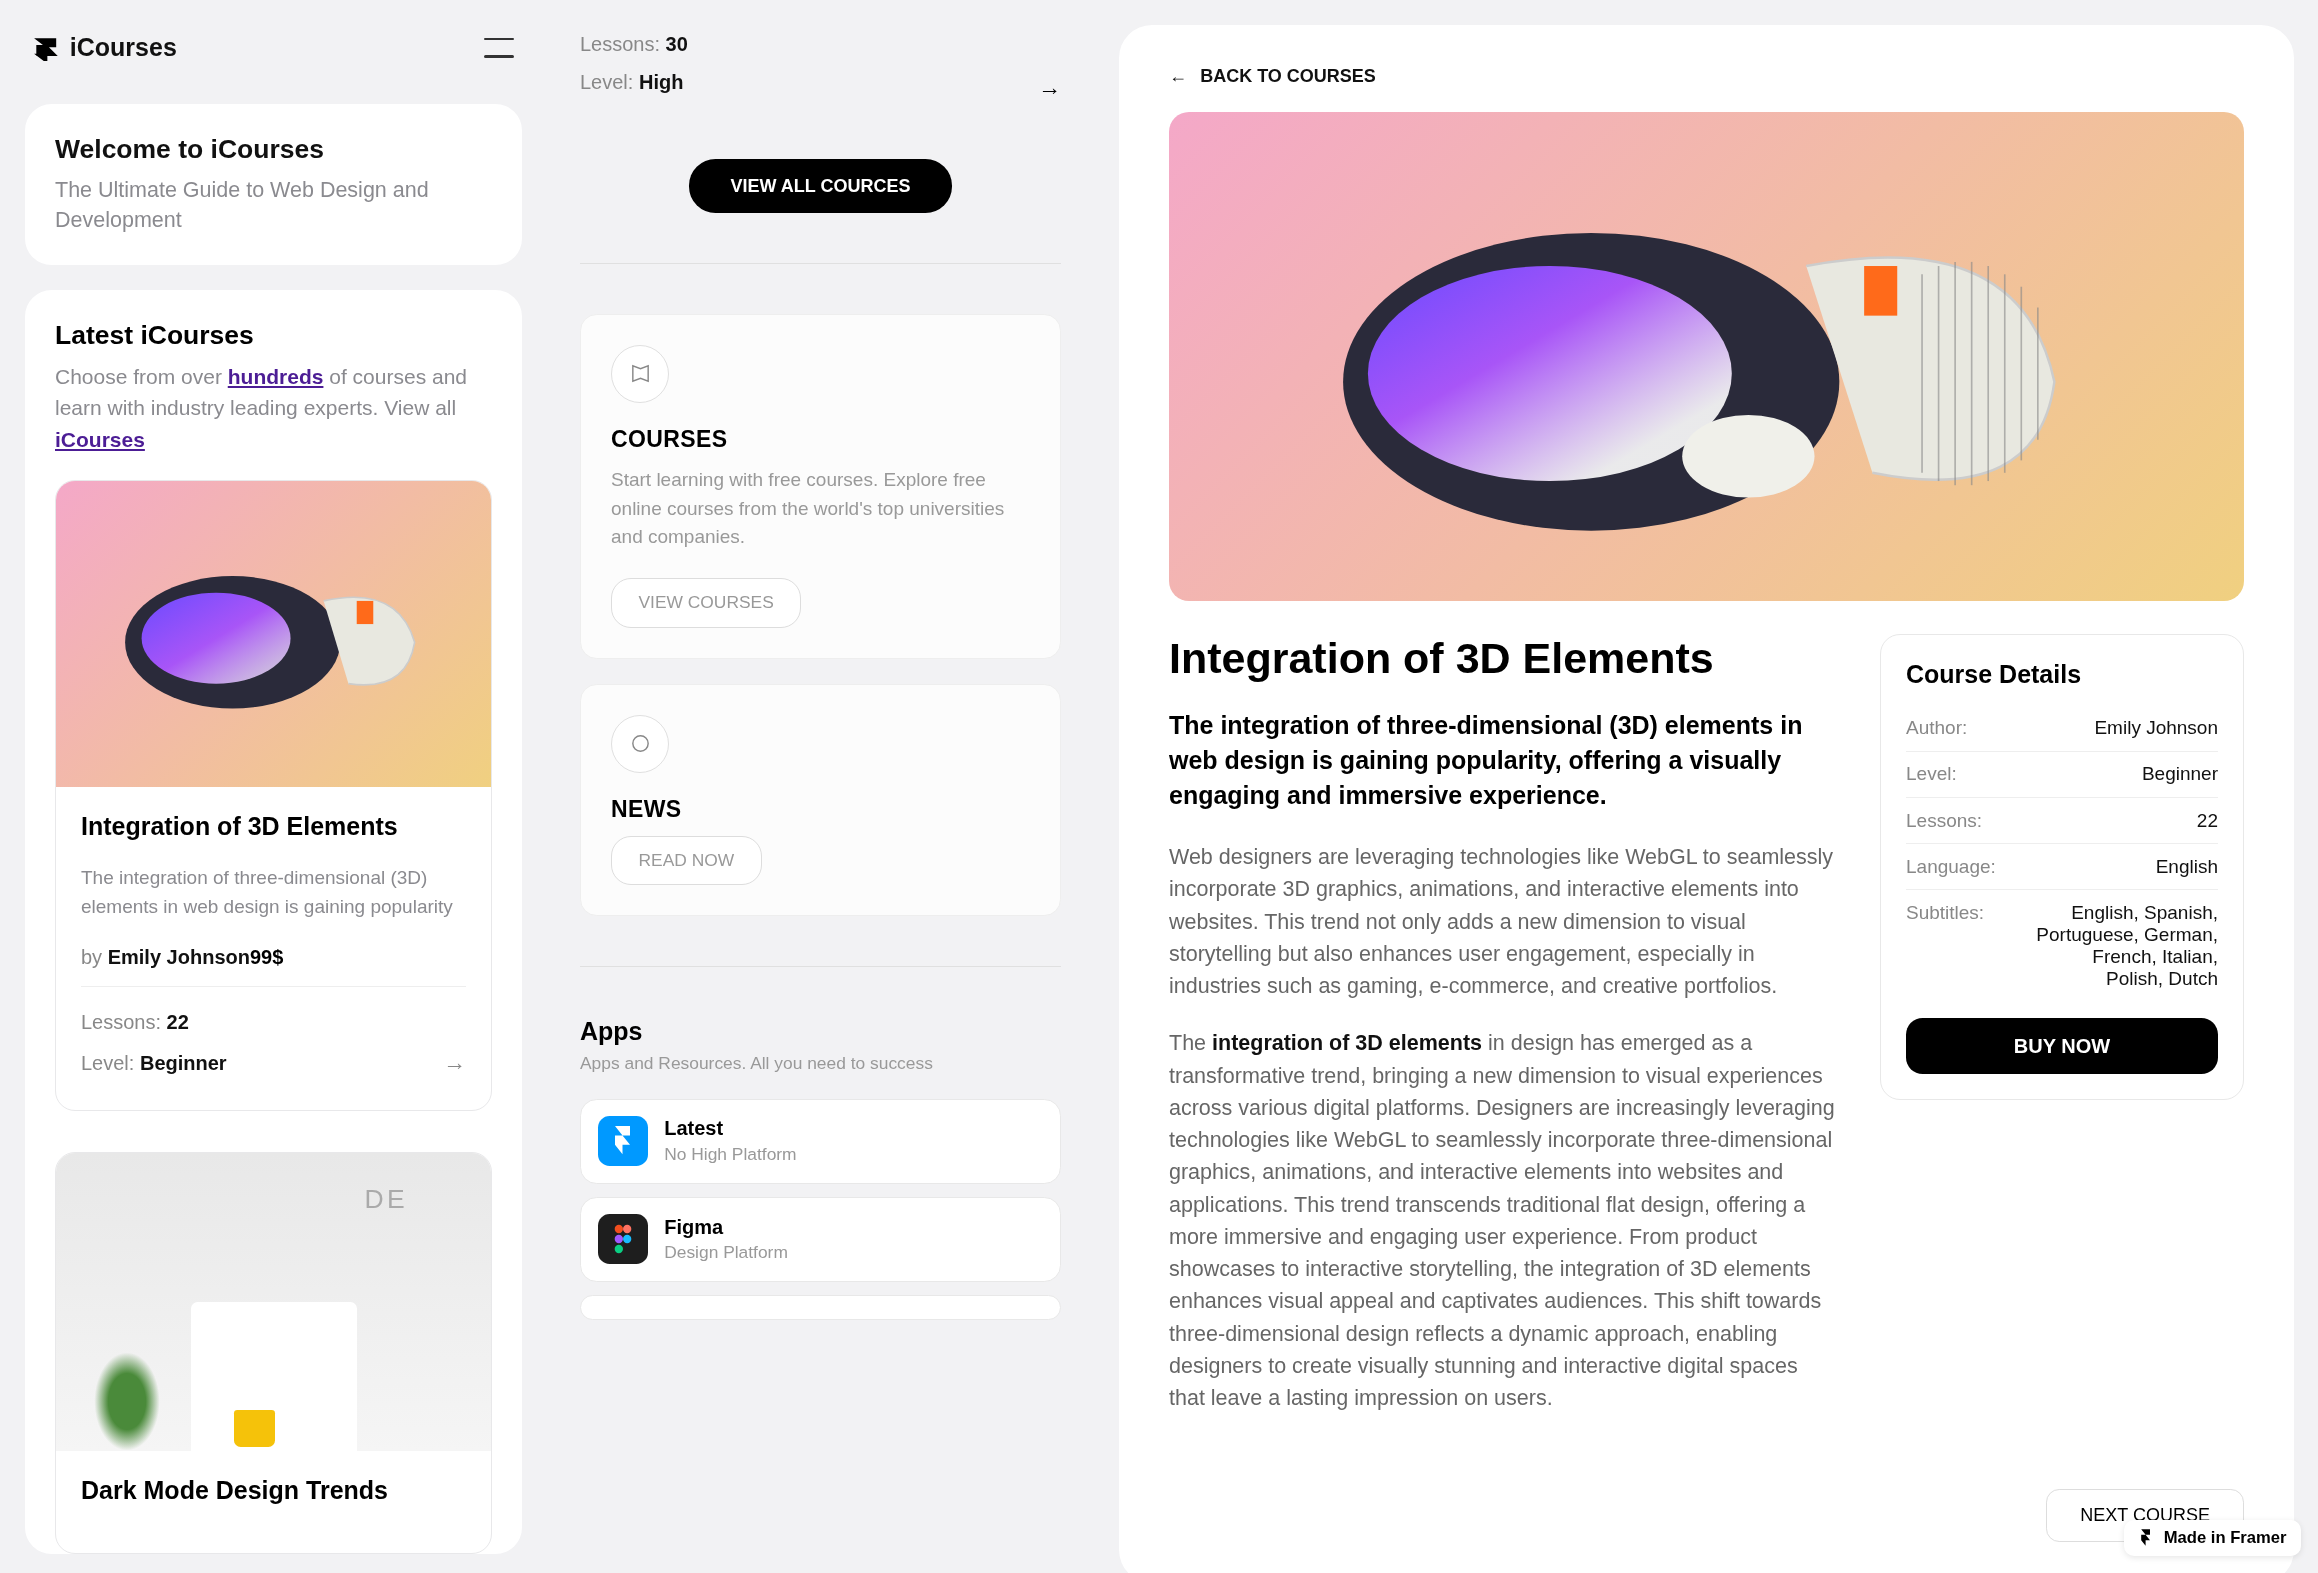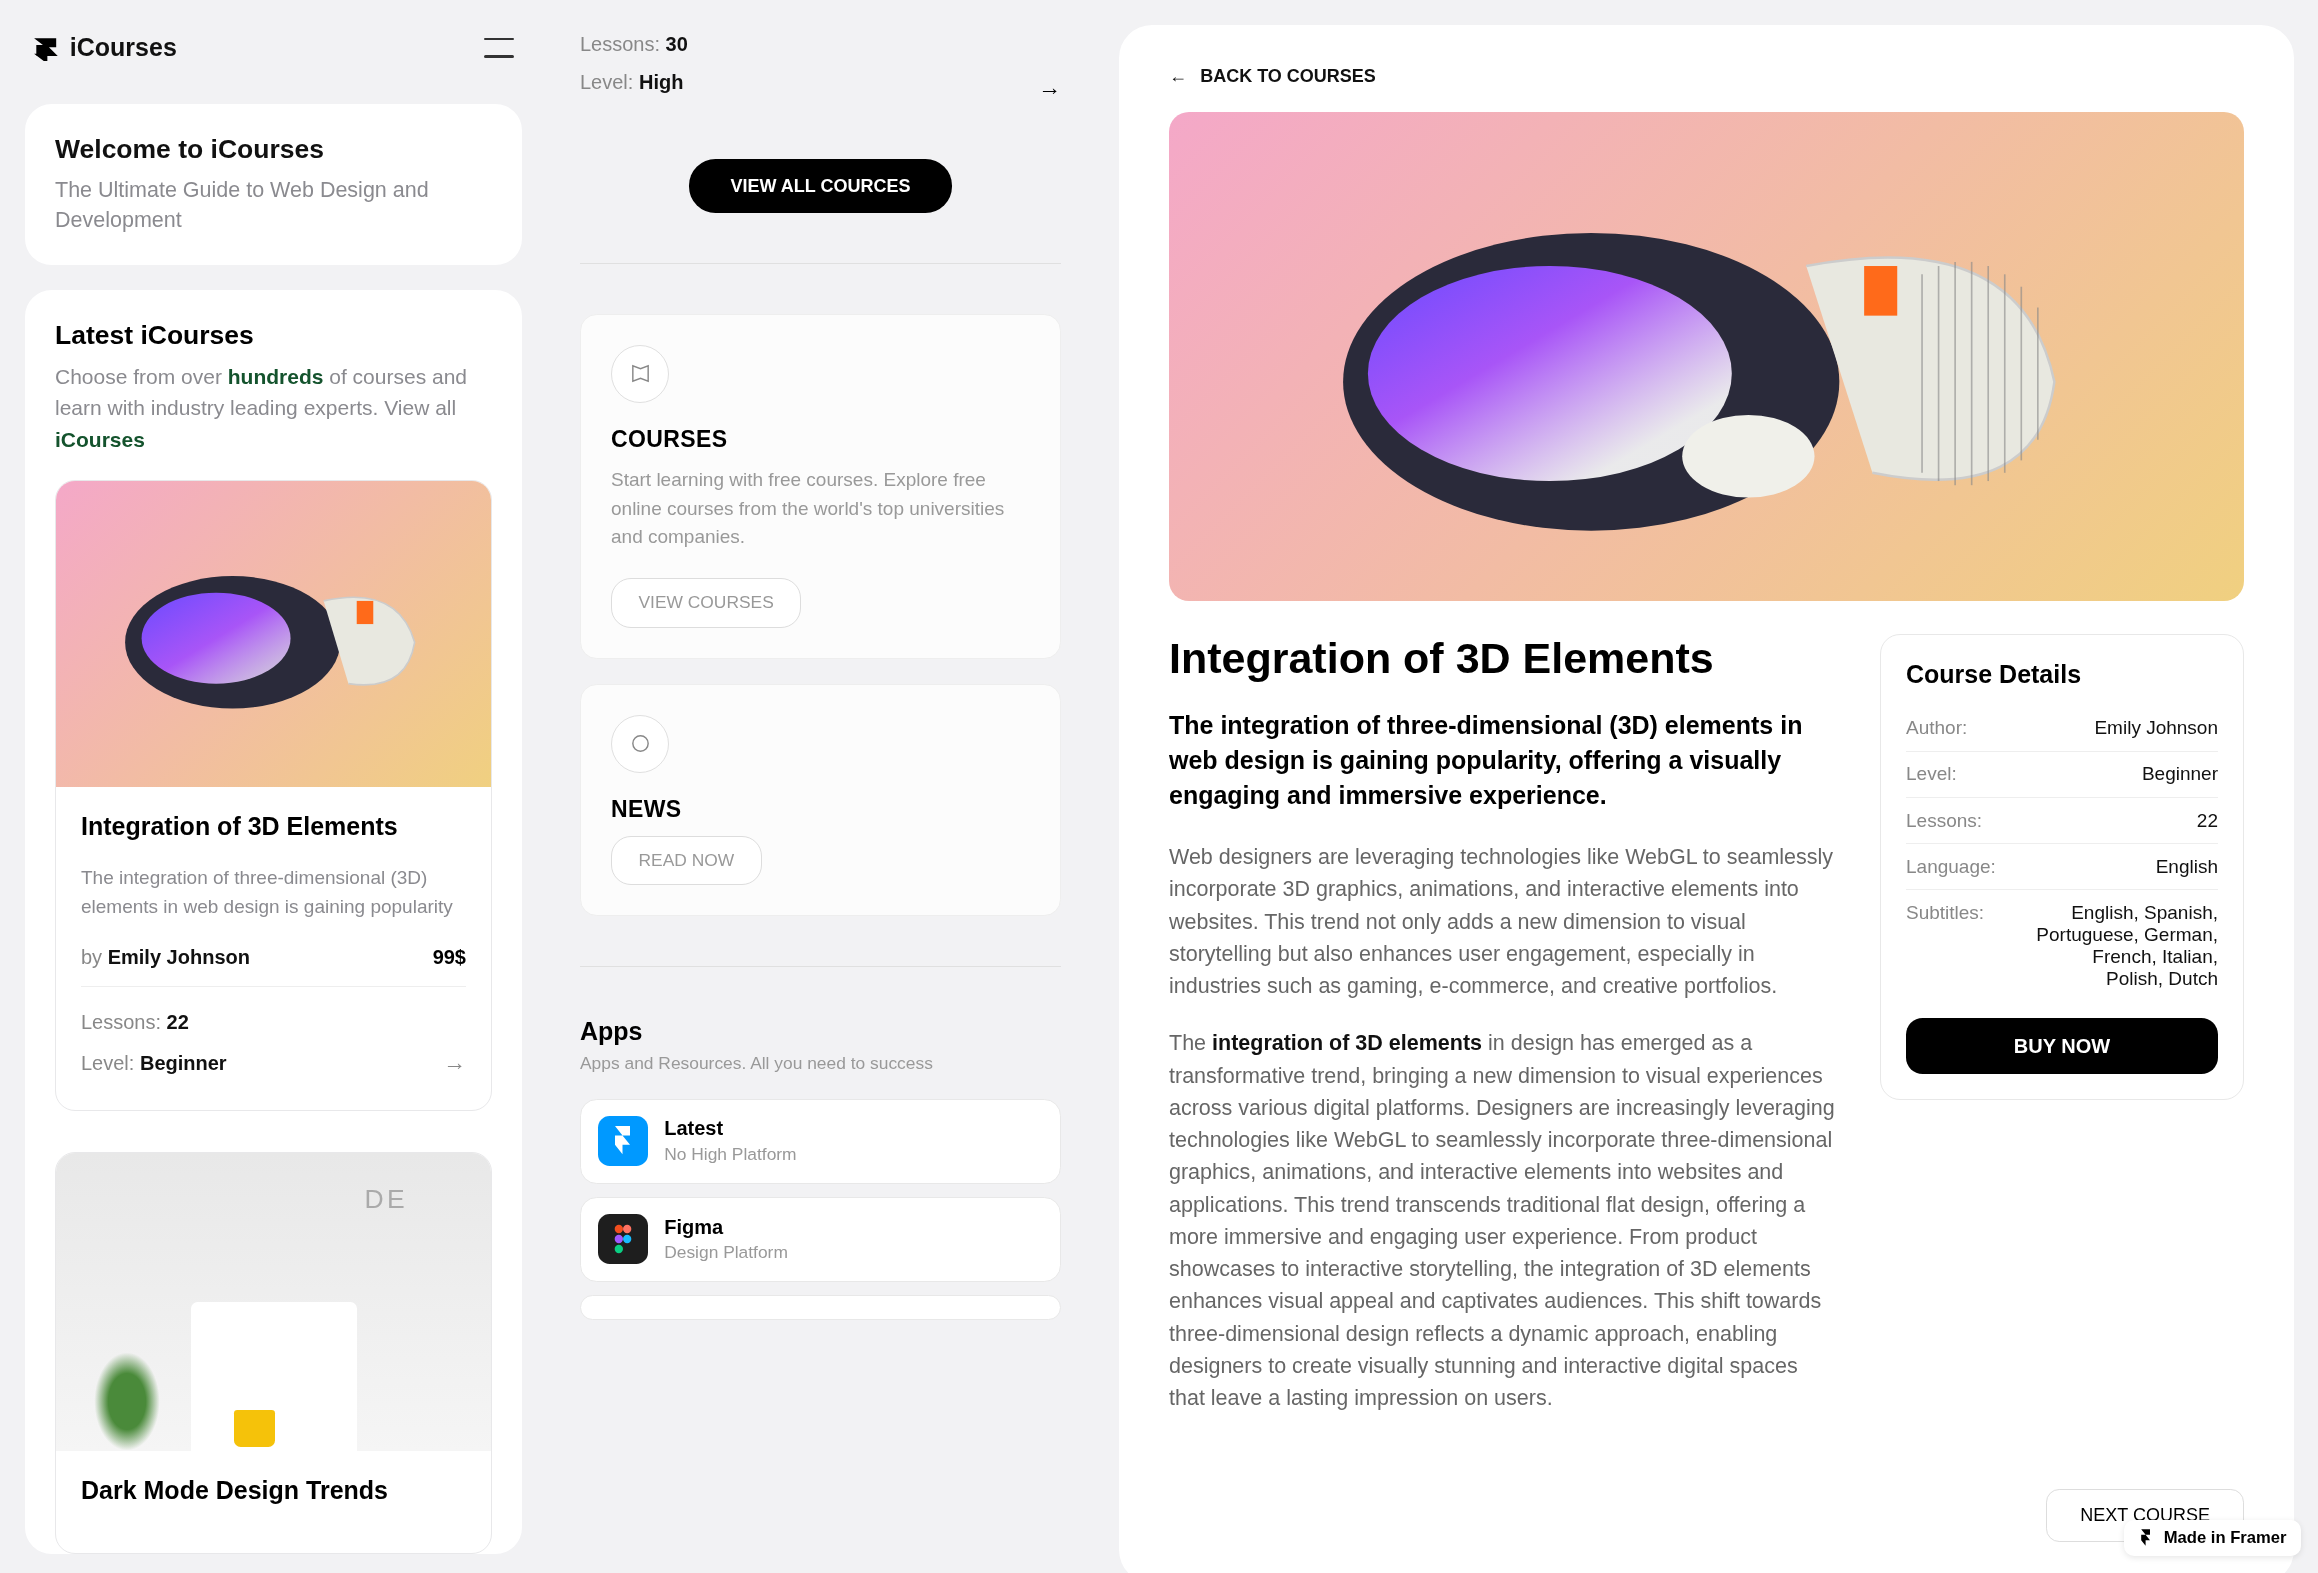--- a/index.html
+++ b/index.html
@@ -75,21 +75,21 @@
   font-size: 26.5px;
   font-weight: 700;
   margin-bottom: 10px;
 }
 .latest-sub {
   font-size: 21px;
   color: #8a8a8f;
   line-height: 1.5;
   margin-bottom: 25px;
 }
-.latest-sub strong { color: #14532d; font-weight: 600; }
+.latest-sub strong { color: #4c1d95; font-weight: 600; text-decoration: underline; }
 .course-card {
   border: 0.8px solid #e8e8ea;
   border-radius: 20px;
   overflow: hidden;
   margin-bottom: 41px;
 }
 .course-img {
   width: 100%;
   height: 306px;
   background: linear-gradient(135deg, #f4a8c8 0%, #f0d080 100%);
@@ -108,21 +108,21 @@
   margin-bottom: 23px;
 }
 .course-desc {
   font-size: 19px;
   color: #8a8a8f;
   line-height: 1.5;
   margin-bottom: 25px;
 }
 .course-meta {
   display: flex;
-  justify-content: space-between;
+  justify-content: flex-start;
   font-size: 20px;
   padding-bottom: 16.6px;
   border-bottom: 0.8px solid #eee;
   margin-bottom: 16.6px;
 }
 .course-meta .author { color: #888; }
 .course-meta .author strong { color: #111; font-weight: 600; }
 .course-meta .price { font-weight: 700; }
 .course-info {
   font-size: 20px;

